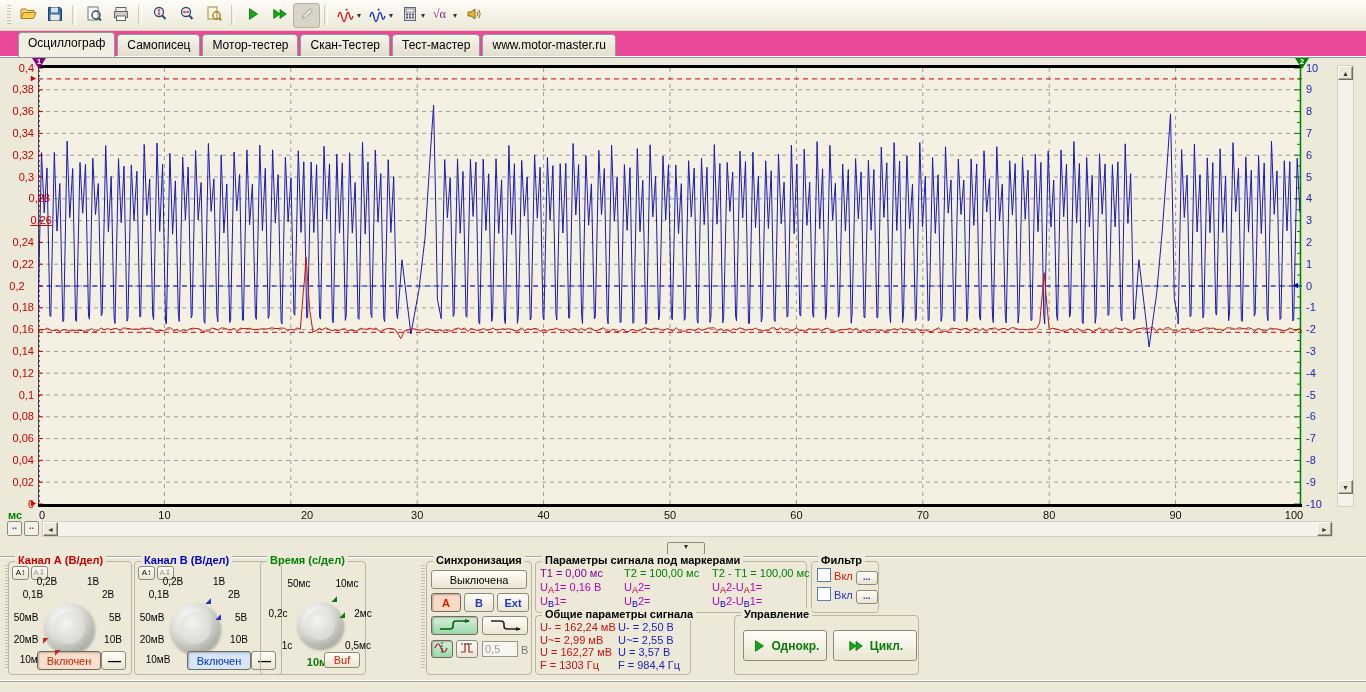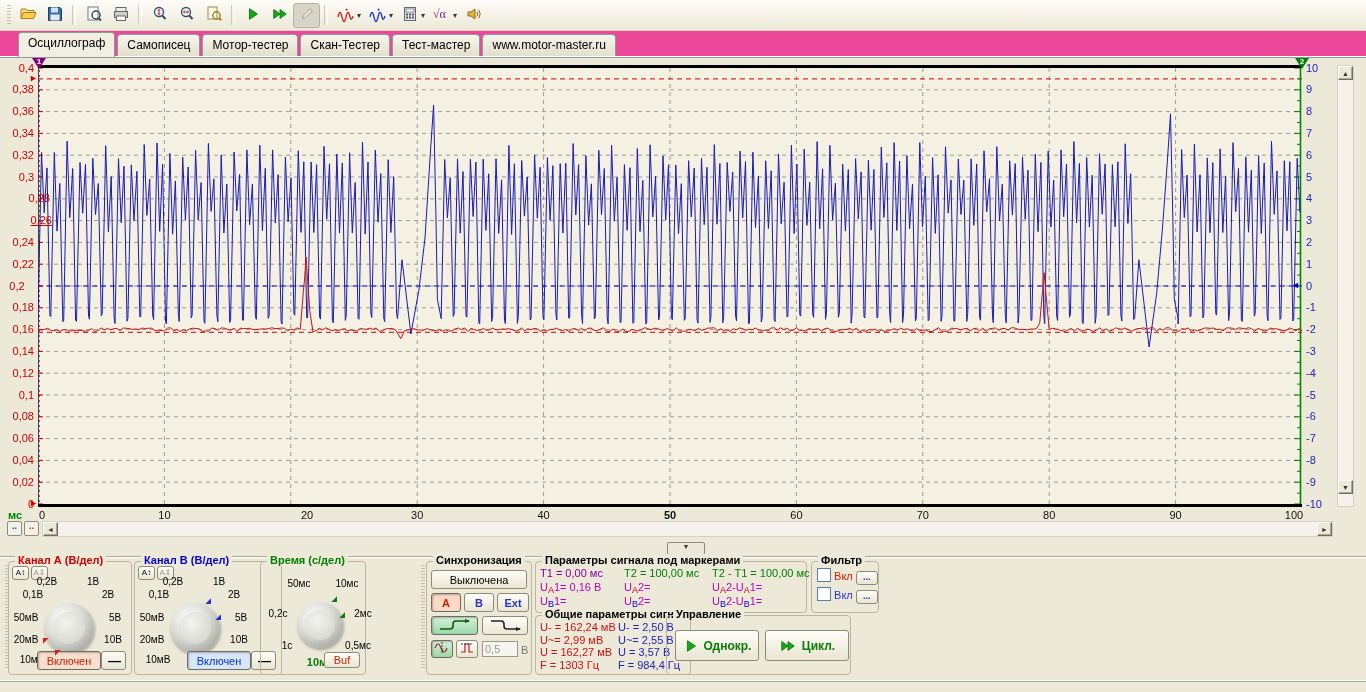--- a/index.html
+++ b/index.html
@@ -362,21 +362,21 @@
       <div class="yrlab" style="top: 396.9px;">-8</div>
       <div class="yrlab" style="top: 418.7px;">-9</div>
       <div class="yrlab" style="top: 440.5px;">-10</div>
     </div>
   <div id="x-labels">
       <span class="xlab" style="left: 42px;">0</span>
       <span class="xlab" style="left: 164.4px;">10</span>
       <span class="xlab" style="left: 307px;">20</span>
       <span class="xlab" style="left: 417.2px;">30</span>
       <span class="xlab" style="left: 543.6px;">40</span>
-      <span class="xlab" style="left: 670px; font-weight: bold;">50</span>
+      <span class="xlab" style="left: 670px;">50</span>
       <span class="xlab" style="left: 796.4px;">60</span>
       <span class="xlab" style="left: 922.8px;">70</span>
       <span class="xlab" style="left: 1049.2px;">80</span>
       <span class="xlab" style="left: 1175.6px;">90</span>
       <span class="xlab" style="left: 1294px;">100</span>
     </div>
   <span class="x-unit">мс</span>
 
   <div class="mflag" id="marker1-flag" style="background: rgb(128, 0, 128); left: 32px;">1</div>
   <div class="mflag" id="marker2-flag" style="background: rgb(0, 128, 0); left: 1295px;">2</div>
@@ -534,21 +534,21 @@
         <div>F  = 1303 Гц</div>
       </div>
     <div id="gen-b" style="position: absolute; left: 82px; top: 5px; line-height: 12.5px; font-size: 11px; color: rgb(34, 34, 187);">
         <div>U- = 2,50 В</div>
         <div>U~= 2,55 В</div>
         <div>U  = 3,57 В</div>
         <div>F  = 984,4 Гц</div>
       </div>
   </div>
 
-  <div class="grp" id="g-ctl" style="left:666px;top:58px;width:185px;height:60px">
+  <div class="grp" id="g-ctl" style="left:734px;top:58px;width:185px;height:60px">
     <span class="gtitle">Управление</span>
     <span id="ctl-buttons"><button class="btn ctlbtn" style="left: 8px;">
           <span style="display: flex;">
             <svg width="16" height="16" viewBox="0 0 18 18">
               <path d="M5 3 L14 9 L5 15 Z" fill="#17a617" stroke="#0c7a0c"></path>
             </svg>
           </span>
           <span>Однокр.</span>
         </button><button class="btn ctlbtn" style="left: 98px;">
           <span style="display: flex;">

